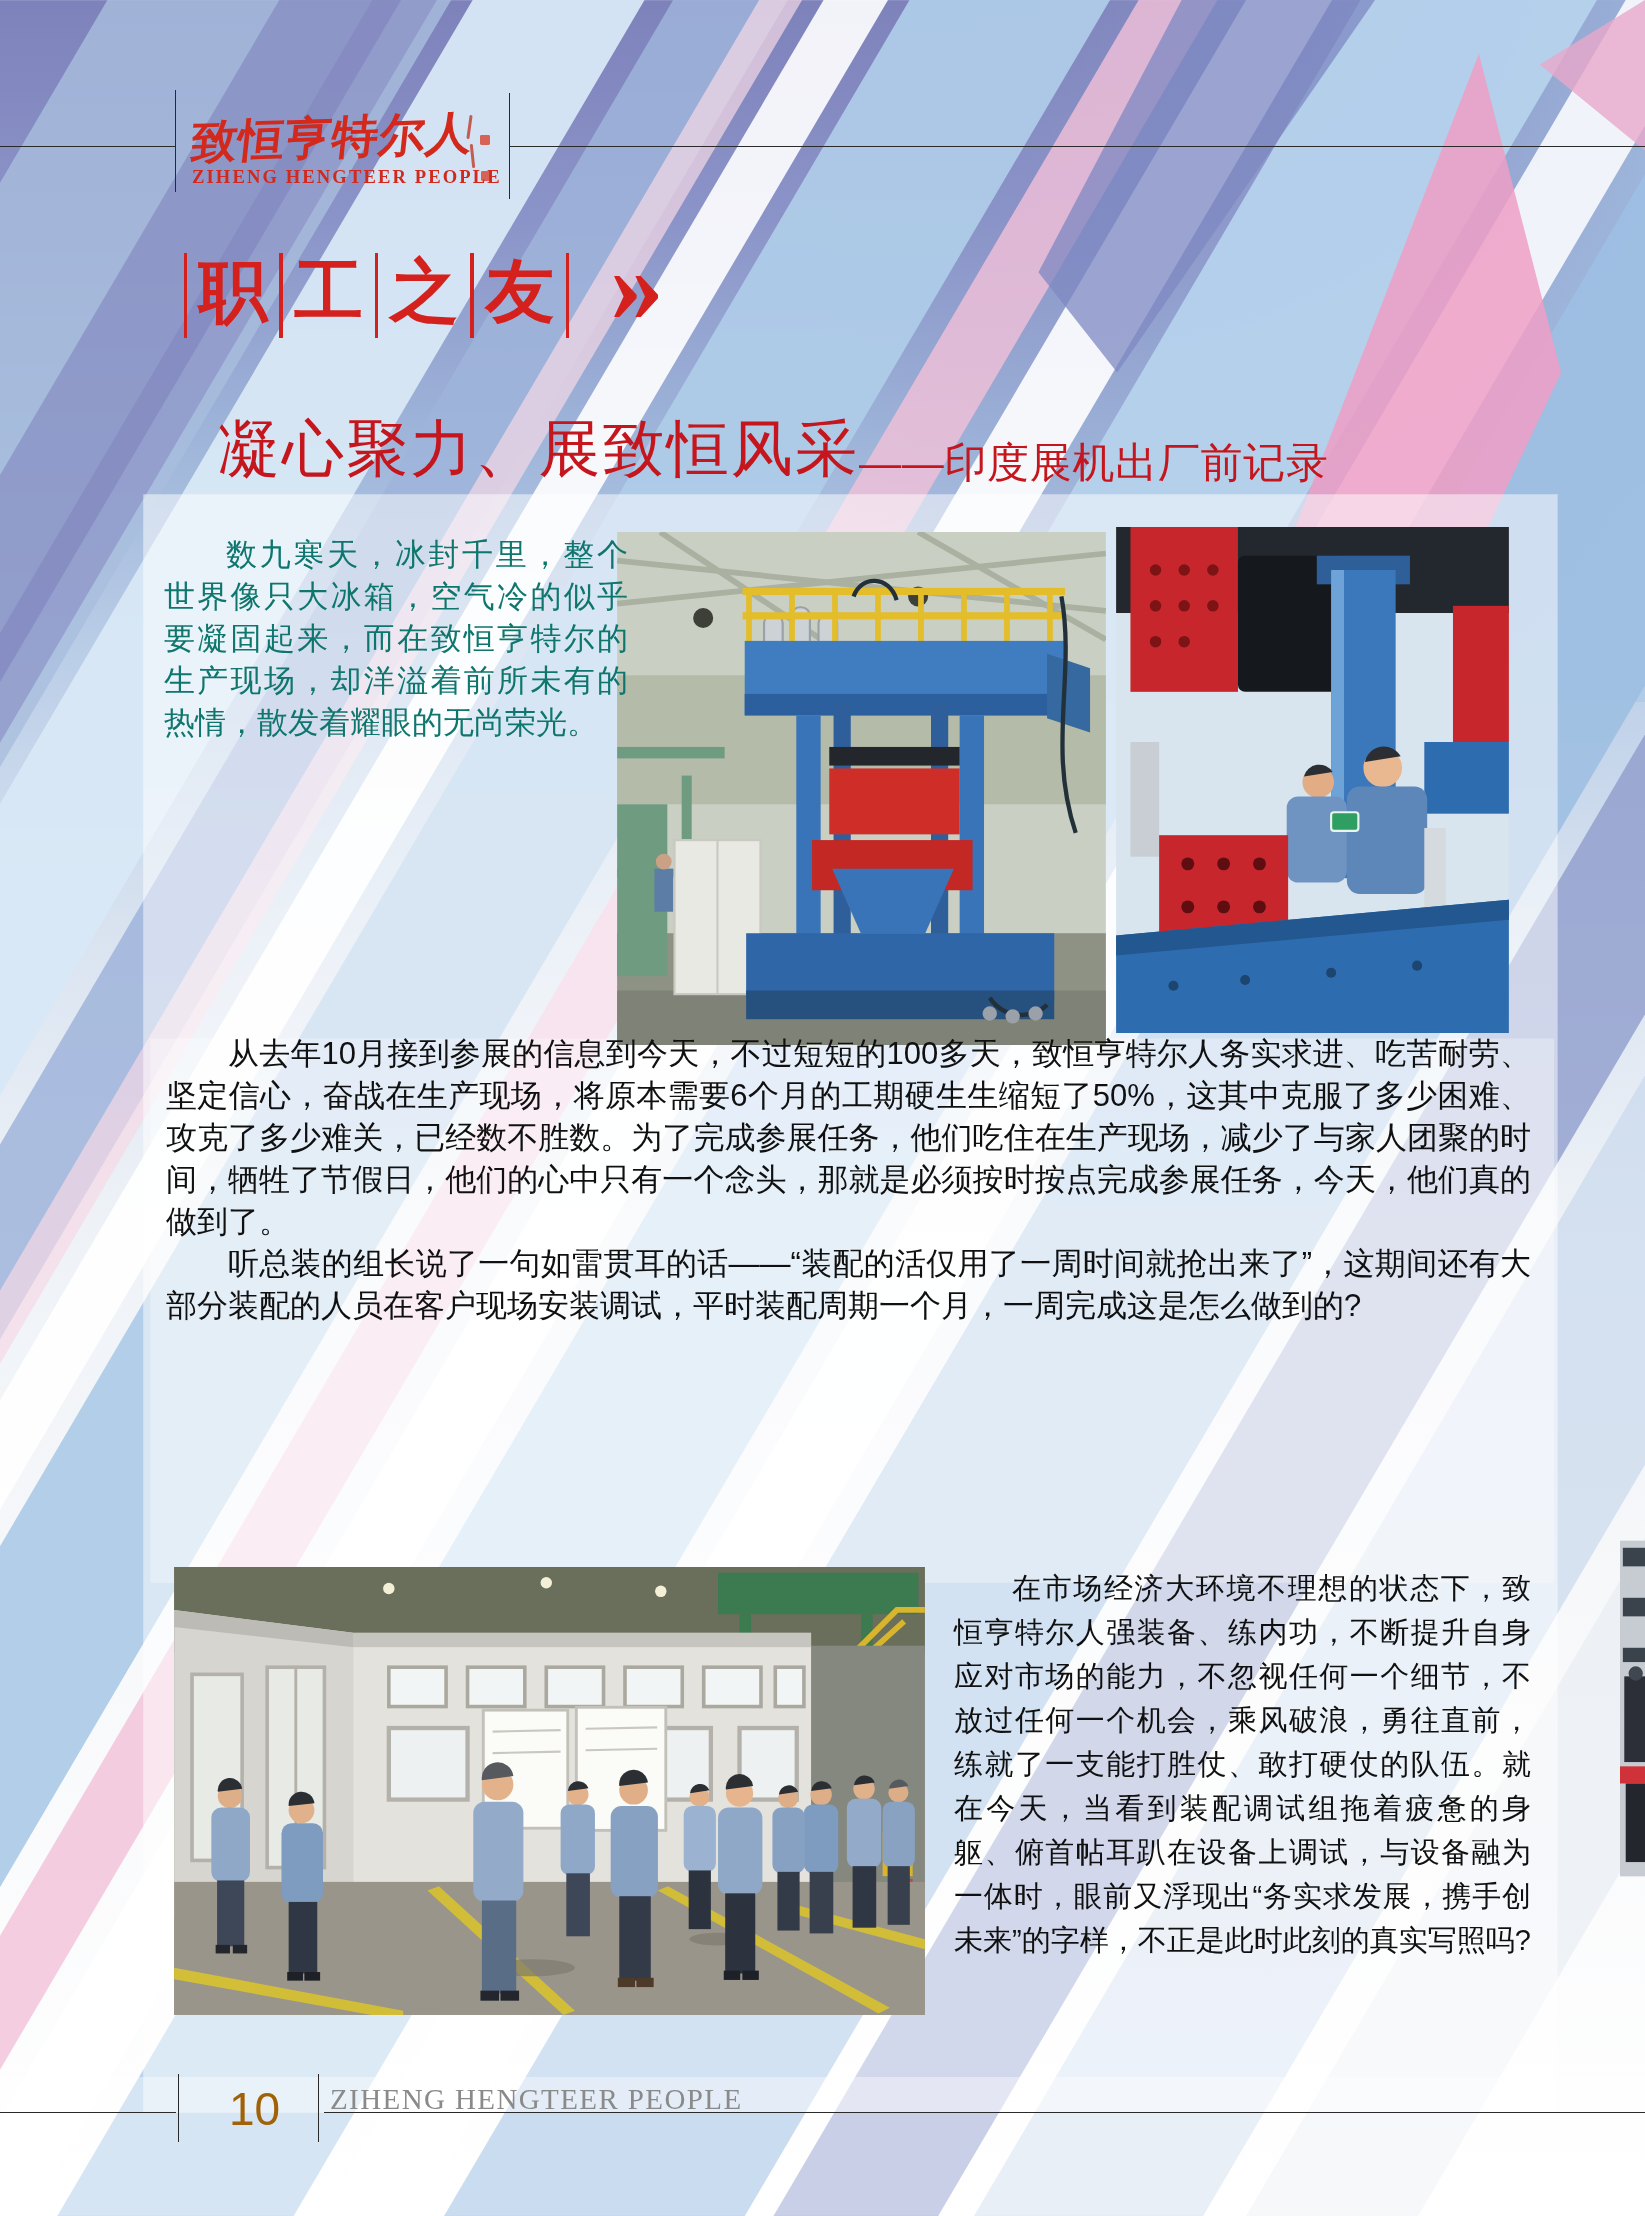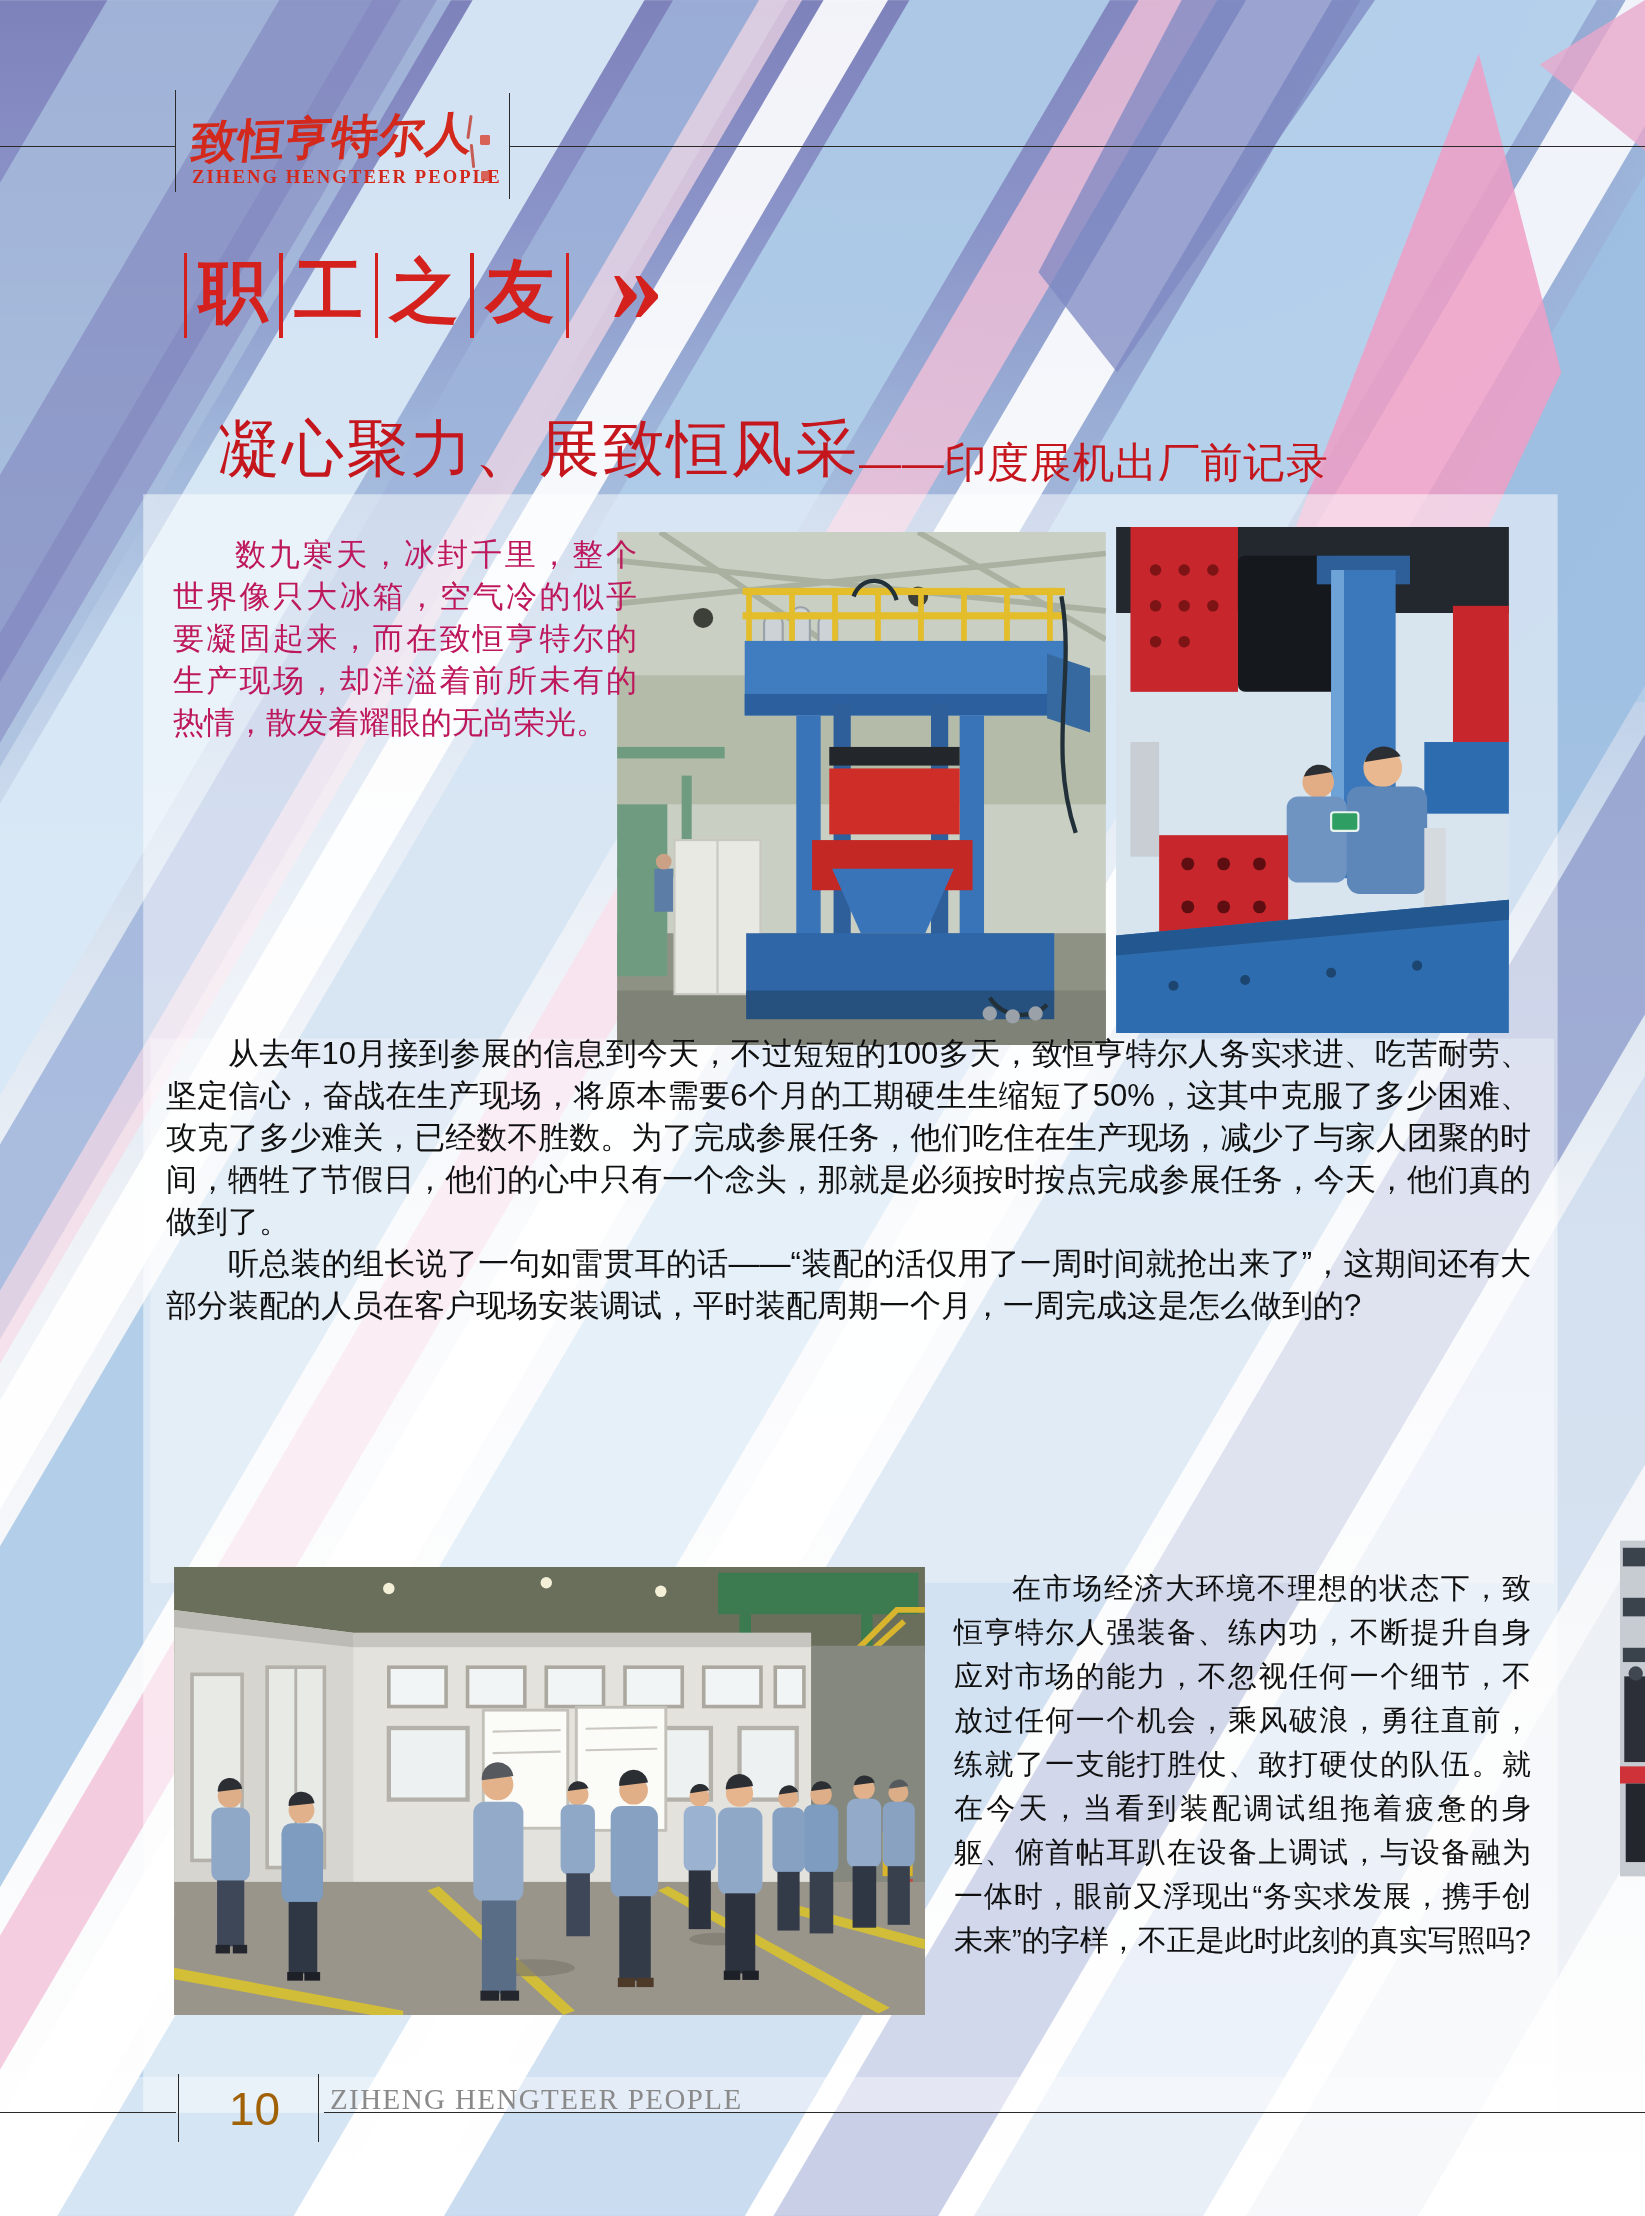--- a/index.html
+++ b/index.html
@@ -25,21 +25,21 @@
                   line-height:1;transform:translateY(-2.9px);}
   .section .chev{font-size:107px;font-weight:bold;color:#d5211d;line-height:1;margin-left:29px;
                  transform:translateY(-10px);font-family:"Liberation Serif",serif;}
   
   .title{position:absolute;left:206px;top:407px;width:1347px;display:flex;align-items:flex-end;
          white-space:nowrap;color:#c5161d;font-weight:normal;margin-left:12px;}
   .title .t1{font-size:62px;letter-spacing:2.1px;}
   .title .t2{font-size:42px;letter-spacing:0.7px;}
   
   .coltext p{margin:0;text-indent:2em;text-align:justify;}
-  .col-left{position:absolute;left:173px;top:534px;width:464px;font-size:31px;line-height:42px;color:#be185d;}
+  .col-left{position:absolute;left:164px;top:534px;width:464px;font-size:31px;line-height:42px;color:#0f766e;}
   .body-wide{position:absolute;left:166px;top:1033px;width:1365px;font-size:31px;line-height:42px;color:#101010;}
   .col-right{position:absolute;left:954px;top:1566px;width:577px;font-size:29px;line-height:44px;color:#101010;}
   
   .pageno{position:absolute;left:208px;top:2082px;width:93px;text-align:center;font-size:46px;
           font-weight:normal;color:#a16207;}
   .journal{position:absolute;left:330px;top:2083px;font-family:"Liberation Serif",serif;font-size:29px;
            letter-spacing:1.4px;color:#8a8a8a;white-space:nowrap;}
   .photo{position:absolute;}
 </style>
 </head>

